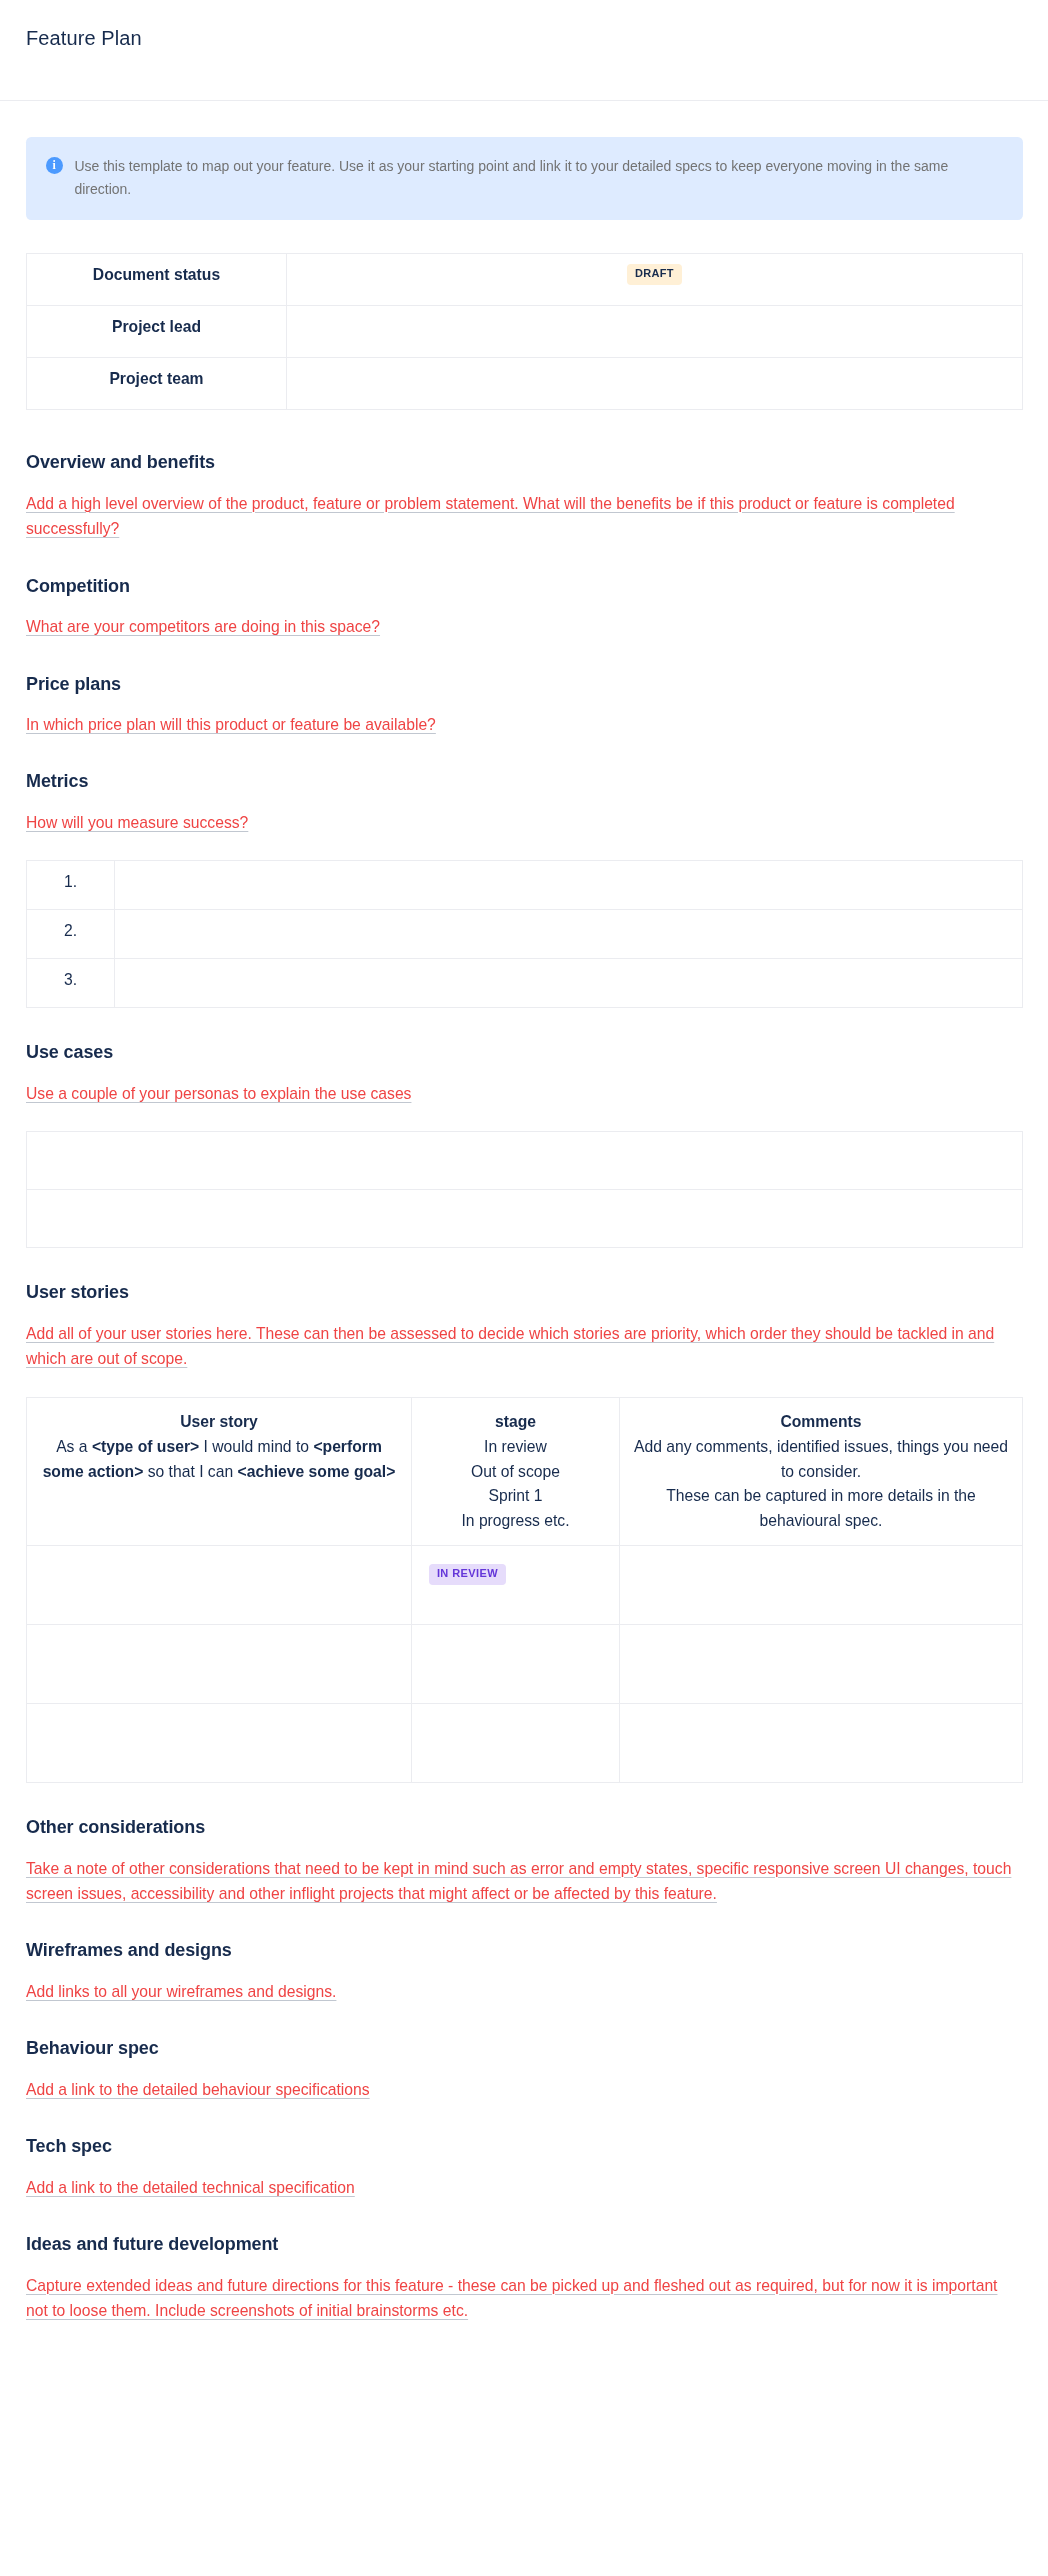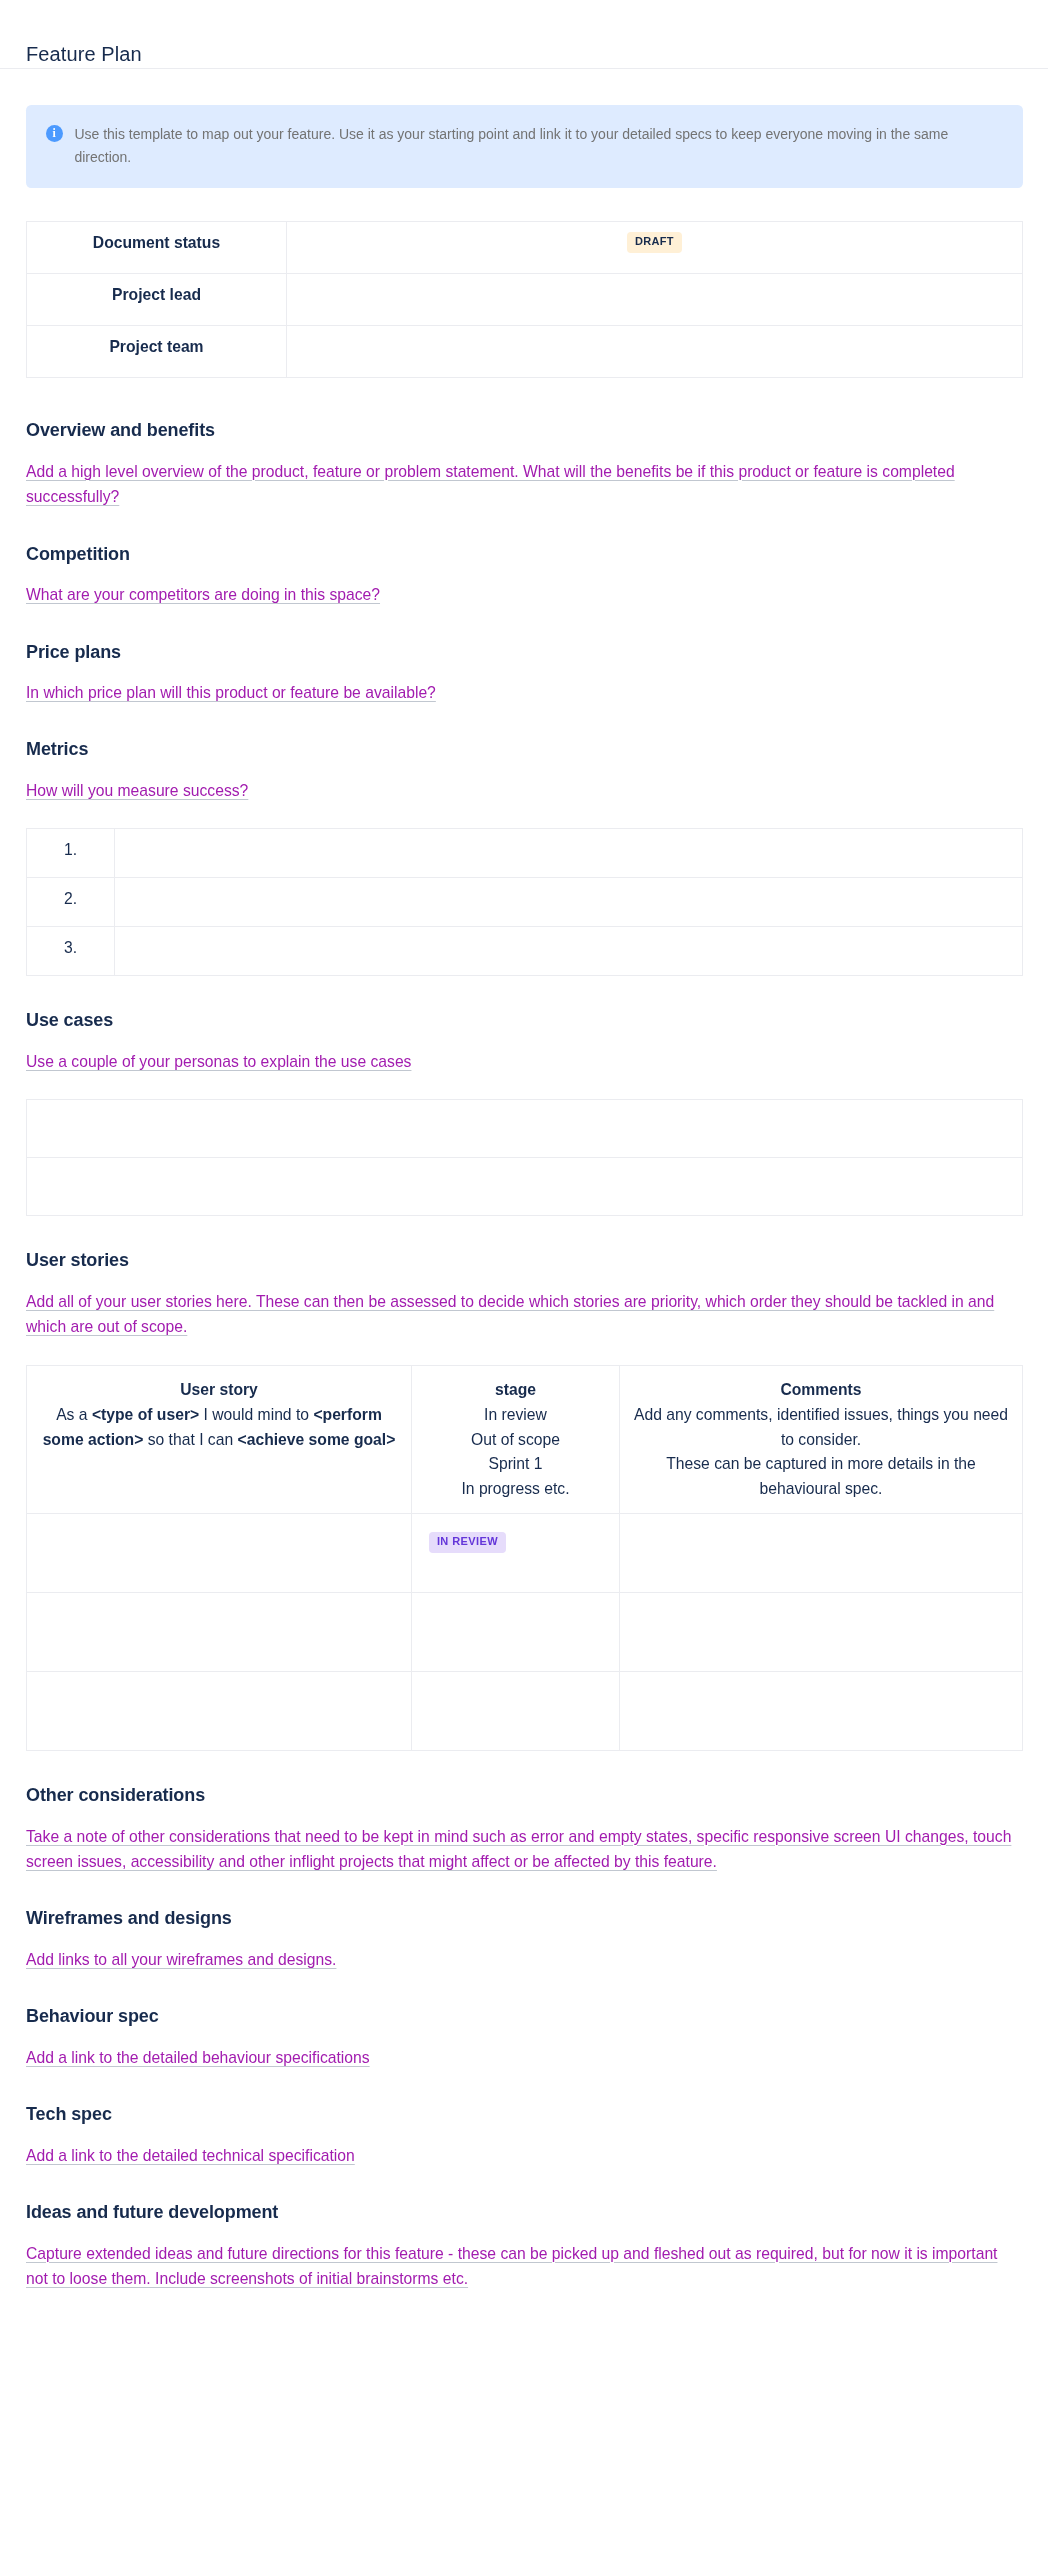--- a/index.html
+++ b/index.html
@@ -13,25 +13,25 @@
 
   .page {
     width: 1049px;
     min-height: 2576px;
     background: #ffffff;
     position: relative;
   }
 
   
   .page-header {
-    height: 69px;
+    height: 101px;
     border-bottom: 1.3px solid #EBECF0;
     display: flex;
     align-items: flex-start;
-    padding: 42px 0 0 26px;
+    padding: 26px 0 0 26px;
   }
   .page-title {
     font-size: 20px;
     font-weight: 400;
     color: #172B4D;
     line-height: 1.2;
     letter-spacing: 0.1px;
   }
 
   
@@ -128,21 +128,21 @@
     letter-spacing: -0.1px;
     line-height: 1.25;
     margin: 0 0 17px 0;
   }
   .section { margin-bottom: 33px; }
 
   
   .placeholder {
     font-size: 15.7px;
     line-height: 1.62;
-    color: #a21caf;
+    color: #ef4444;
     text-decoration: underline;
     text-decoration-color: #C1C7D0;
     text-underline-offset: 3.3px;
     text-decoration-thickness: 1.3px;
     max-width: 1021px;
   }
 
   
   .metrics-table { margin-top: 25px; }
   .metrics-table td { height: 49px; }

